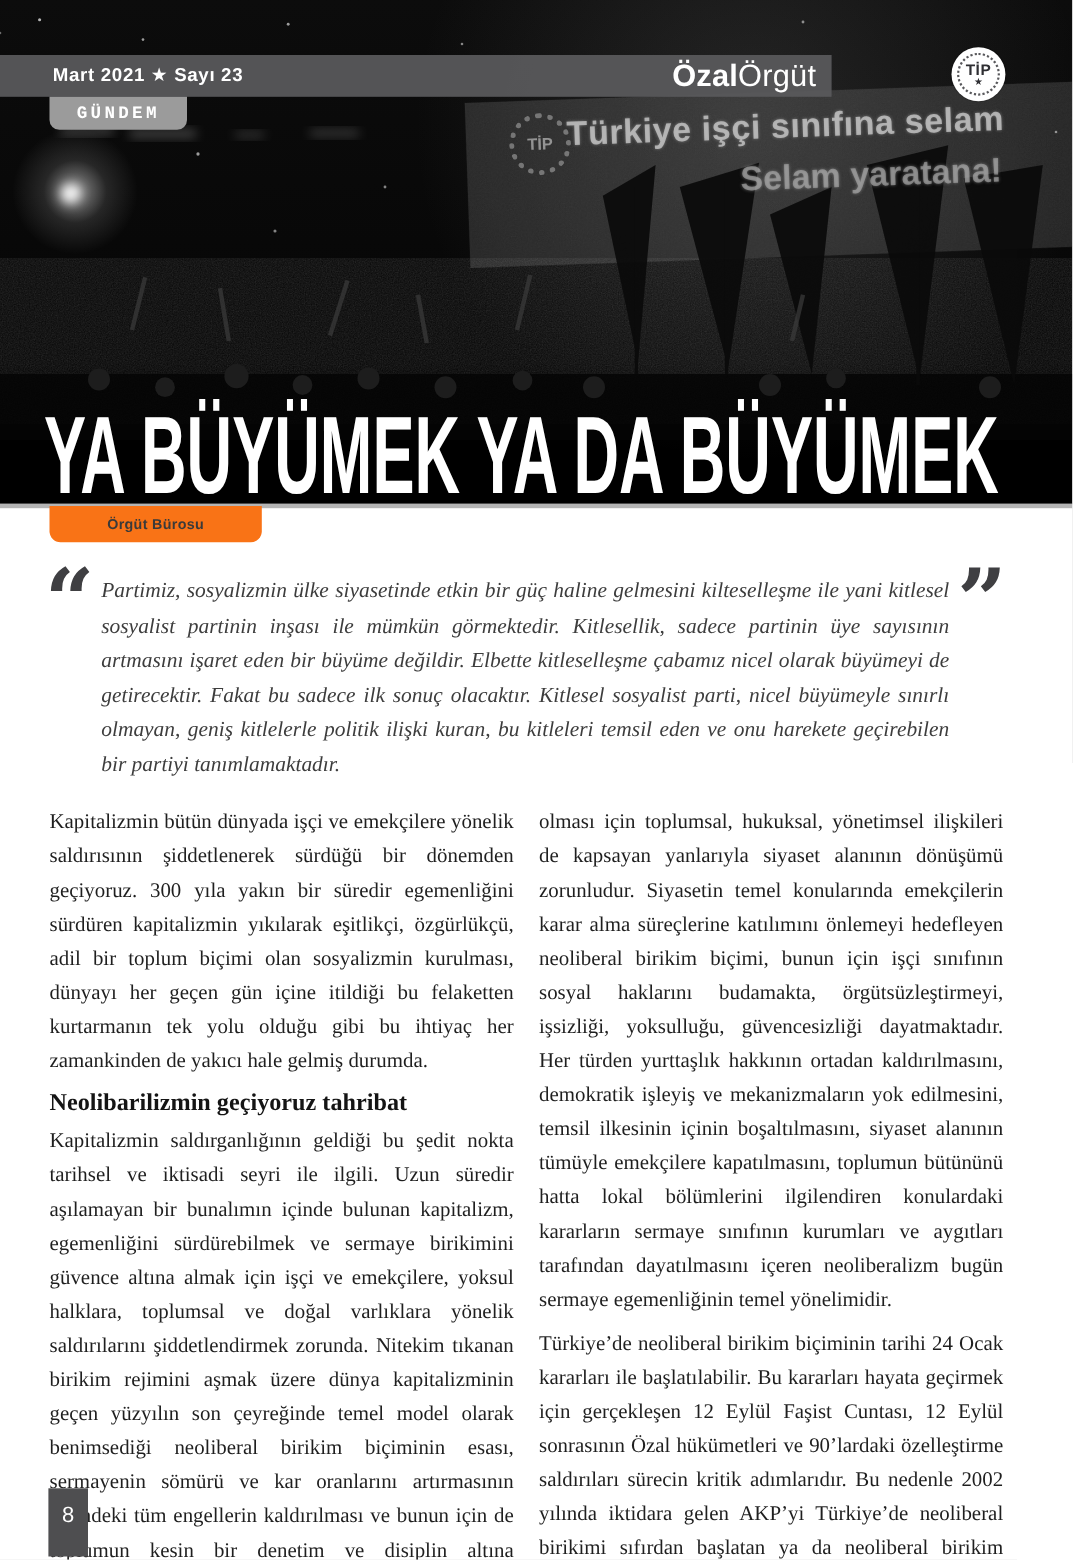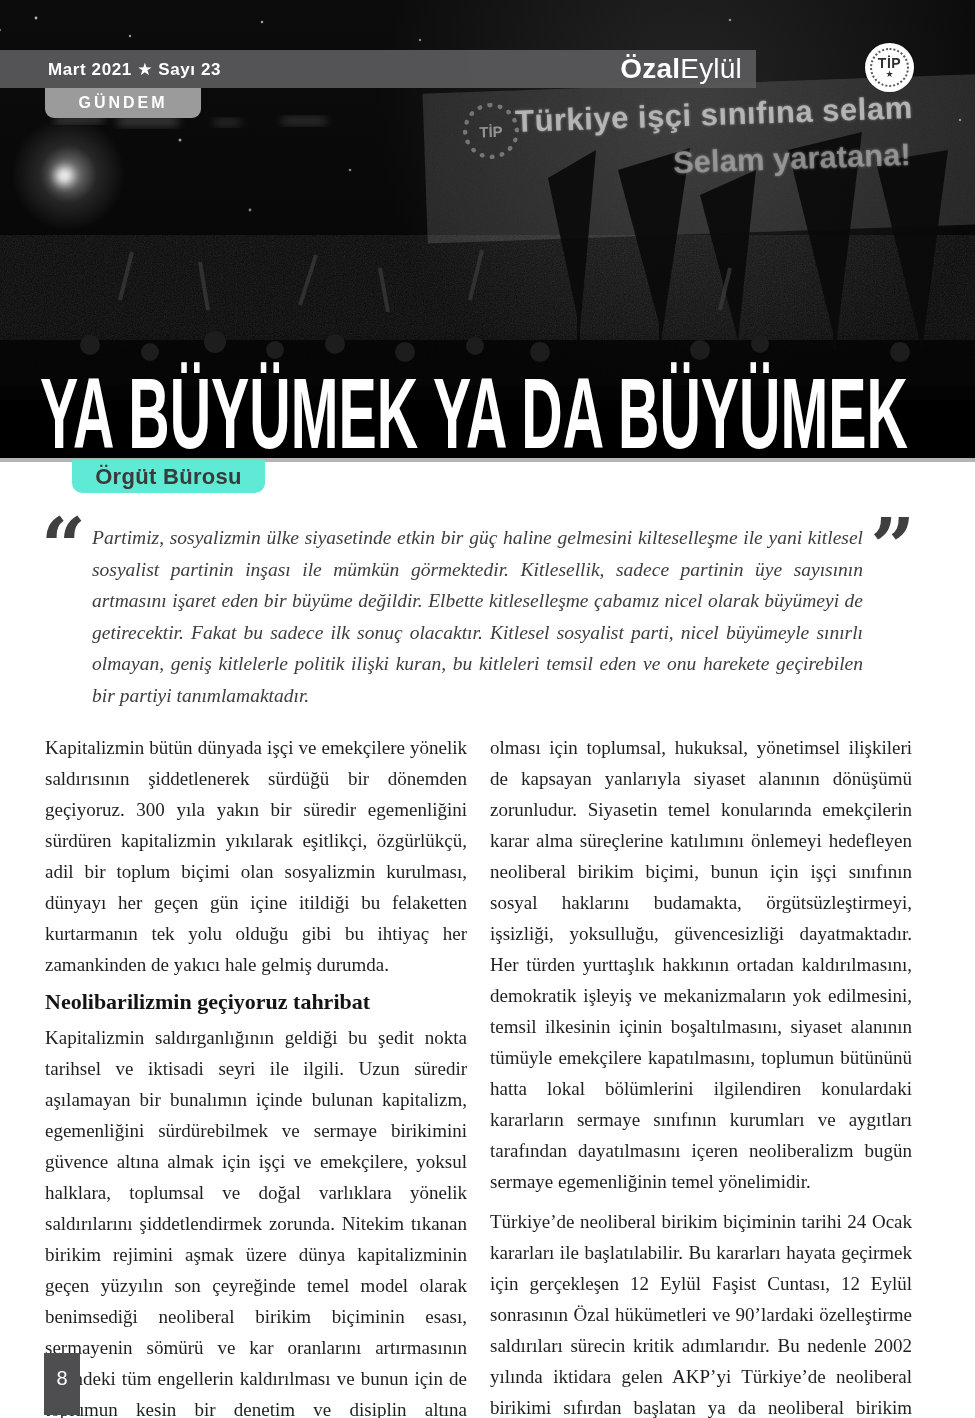--- a/index.html
+++ b/index.html
@@ -51,39 +51,39 @@
     display:flex;flex-direction:column;align-items:center;justify-content:center;
     font-family:"Liberation Sans",sans-serif;color:#2f2f33;
   }
   .tip-emblem .ring{
     position:absolute;left:5px;top:5px;right:5px;bottom:5px;border-radius:50%;
     border:2px dotted #2f2f33;opacity:.8;
   }
   .tip-emblem .tip-word{font-weight:bold;font-size:14px;line-height:13px;letter-spacing:.5px;}
   .tip-emblem .tip-star{font-size:9px;line-height:9px;}
   .gundem-tag{
-    position:absolute;left:45px;top:88px;width:156px;height:30px;
+    position:absolute;left:45px;top:88px;width:125px;height:30px;
     background:#9b9b9b;border-radius:0 0 9px 9px;
-    color:#fff;font-family:Liberation Sans, sans-serif;font-weight:bold;
+    color:#fff;font-family:Liberation Mono, monospace;font-weight:bold;
     font-size:16px;letter-spacing:3px;
     display:flex;align-items:center;justify-content:center;
   }
   
   .headline-svg{position:absolute;left:0;top:348px;width:975px;height:110px;}
   .headline-svg text{
     font-family:"Liberation Sans","DejaVu Sans",sans-serif;
     font-weight:bold;fill:#ffffff;
   }
   
   .gray-line{position:absolute;left:0;top:458px;width:975px;height:4px;background:#b5b5b5;}
   .orgut-tag{
     position:absolute;left:45px;top:460px;width:193px;height:33px;
-    background:#5eead4;border-radius:0 0 10px 10px;
-    color:#3a3a3a;font-family:"Liberation Sans",sans-serif;font-weight:bold;font-size:22px;
-    display:flex;align-items:center;justify-content:center;letter-spacing:.3px;margin-left:27px;
+    background:#f97316;border-radius:0 0 10px 10px;
+    color:#3a3a3a;font-family:"Liberation Sans",sans-serif;font-weight:bold;font-size:13px;
+    display:flex;align-items:center;justify-content:center;letter-spacing:.3px;
   }
   
   .quote{
     position:absolute;left:45px;top:522px;width:870px;
     font-style:italic;font-size:19.5px;line-height:31.5px;color:#3d3d3d;
     text-align:justify;padding:0 52px 0 47px;box-sizing:border-box;
   }
   .qmark{
     position:absolute;top:-14px;font-style:normal;font-weight:bold;font-size:78px;
     color:#3f3f42;font-family:"DejaVu Serif",serif;line-height:1;
@@ -193,21 +193,21 @@
 
     <div class="banner-line l1">Türkiye işçi sınıfına selam</div>
     <div class="banner-line l2">Selam yaratana!</div>
     <div class="banner-emblem">
       <span>TİP</span>
     </div>
 
     <div class="topbar">
       <span class="issue-info">Mart 2021 ★ Sayı 23</span>
       <span class="brand">
-        <span class="b1">Özal</span><span class="b2">Eylül</span>
+        <span class="b1">Özal</span><span class="b2">Örgüt</span>
       </span>
     </div>
     <div class="tip-emblem">
       <span class="ring"></span>
       <span class="tip-word">TİP</span>
       <span class="tip-star">★</span>
     </div>
     <div class="gundem-tag">GÜNDEM</div>
 
     <svg class="headline-svg" viewBox="0 0 975 110">

